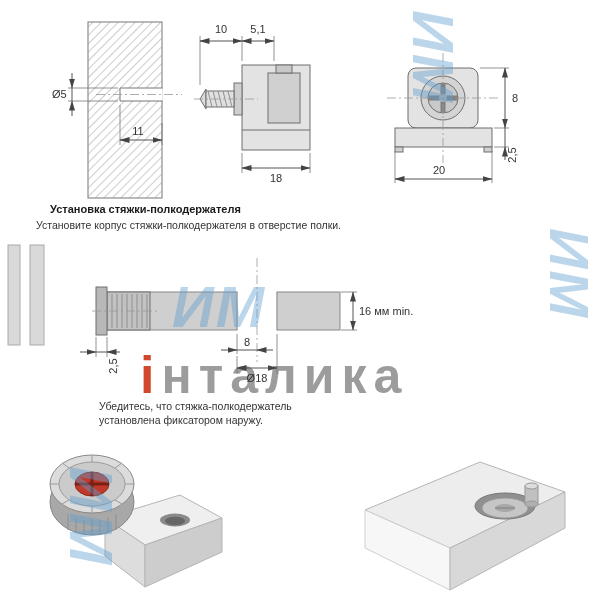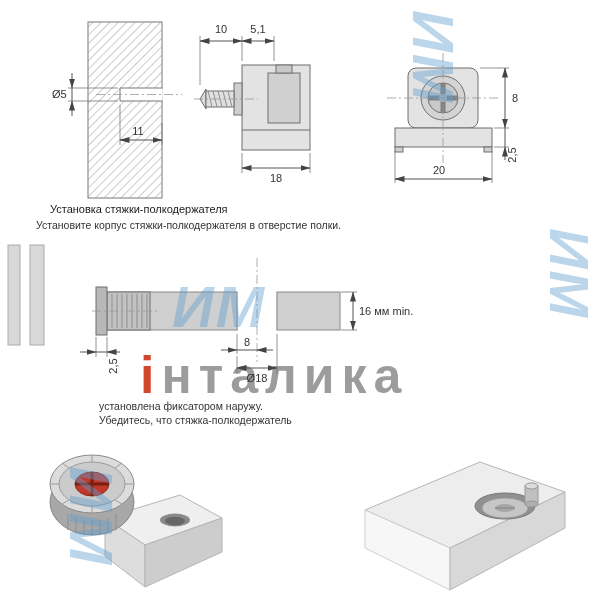--- a/index.html
+++ b/index.html
@@ -7,21 +7,21 @@
           font-family:"Liberation Sans",sans-serif}
   
   .wm{position:absolute;z-index:3;color:#5f9fcf;opacity:.42;font-weight:700;font-style:italic;
       line-height:1;transform-origin:0 0;pointer-events:none;letter-spacing:2px;white-space:nowrap}
   .wm.r{transform:rotate(90deg)}
   #wm1{left:462px;top:10px;font-size:58px}
   #wm2{left:597px;top:228px;font-size:56px}
   #wm3{left:172px;top:278px;font-size:58px}
   #wm4{left:122px;top:466px;font-size:62px}
   
-  .heading{position:absolute;left:50px;top:203px;font-size:11px;font-weight:400;color:#1a1a1a;z-index:2}
+  .heading{position:absolute;left:50px;top:203px;font-size:11px;font-weight:700;color:#1a1a1a;z-index:2}
   .step{position:absolute;left:36px;top:219px;font-size:10.5px;color:#333;z-index:2}
   .note{position:absolute;left:99px;top:399px;font-size:10.5px;color:#333;z-index:2;line-height:14px}
   .logo{position:absolute;left:140px;top:345px;z-index:1;font-weight:700;letter-spacing:7px;white-space:nowrap}
   .logo .li{color:#d2482e;font-size:52px}
   .logo .lt{color:#9c9c9c;font-size:50px}
   
   svg{position:absolute;z-index:2;overflow:visible}
   #d1{left:40px;top:15px}
   #d2{left:188px;top:15px}
   #d3{left:385px;top:15px}
@@ -217,22 +217,22 @@
       <text x="257" y="140" text-anchor="middle">Ø18</text>
     </g>
   </svg>
 
   <div class="heading">Установка стяжки-полкодержателя</div>
   <div class="step">Установите корпус стяжки-полкодержателя в отверстие полки.</div>
 
   <div class="logo"><span class="li">i</span><span class="lt">нталика</span></div>
 
   <div class="note">
+    <div>Убедитесь, что стяжка-полкодержатель</div>
     <div>установлена фиксатором наружу.</div>
-    <div>Убедитесь, что стяжка-полкодержатель</div>
   </div>
 
   <svg id="d5" width="195" height="158" viewBox="0 0 195 158">
     <g>
       <polygon points="75,78 150,55 192,78 115,105" fill="#efefef" stroke="#b5b5b5"></polygon>
       <polygon points="75,78 115,105 115,147 75,116" fill="#dddddd" stroke="#b5b5b5"></polygon>
       <polygon points="115,105 192,78 192,112 115,147" fill="#cdcdcd" stroke="#b5b5b5"></polygon>
       <ellipse cx="145" cy="80" rx="15" ry="6.5" fill="#8a8a8a"></ellipse>
       <ellipse cx="145" cy="81" rx="10" ry="4.2" fill="#666666"></ellipse>
     </g>

